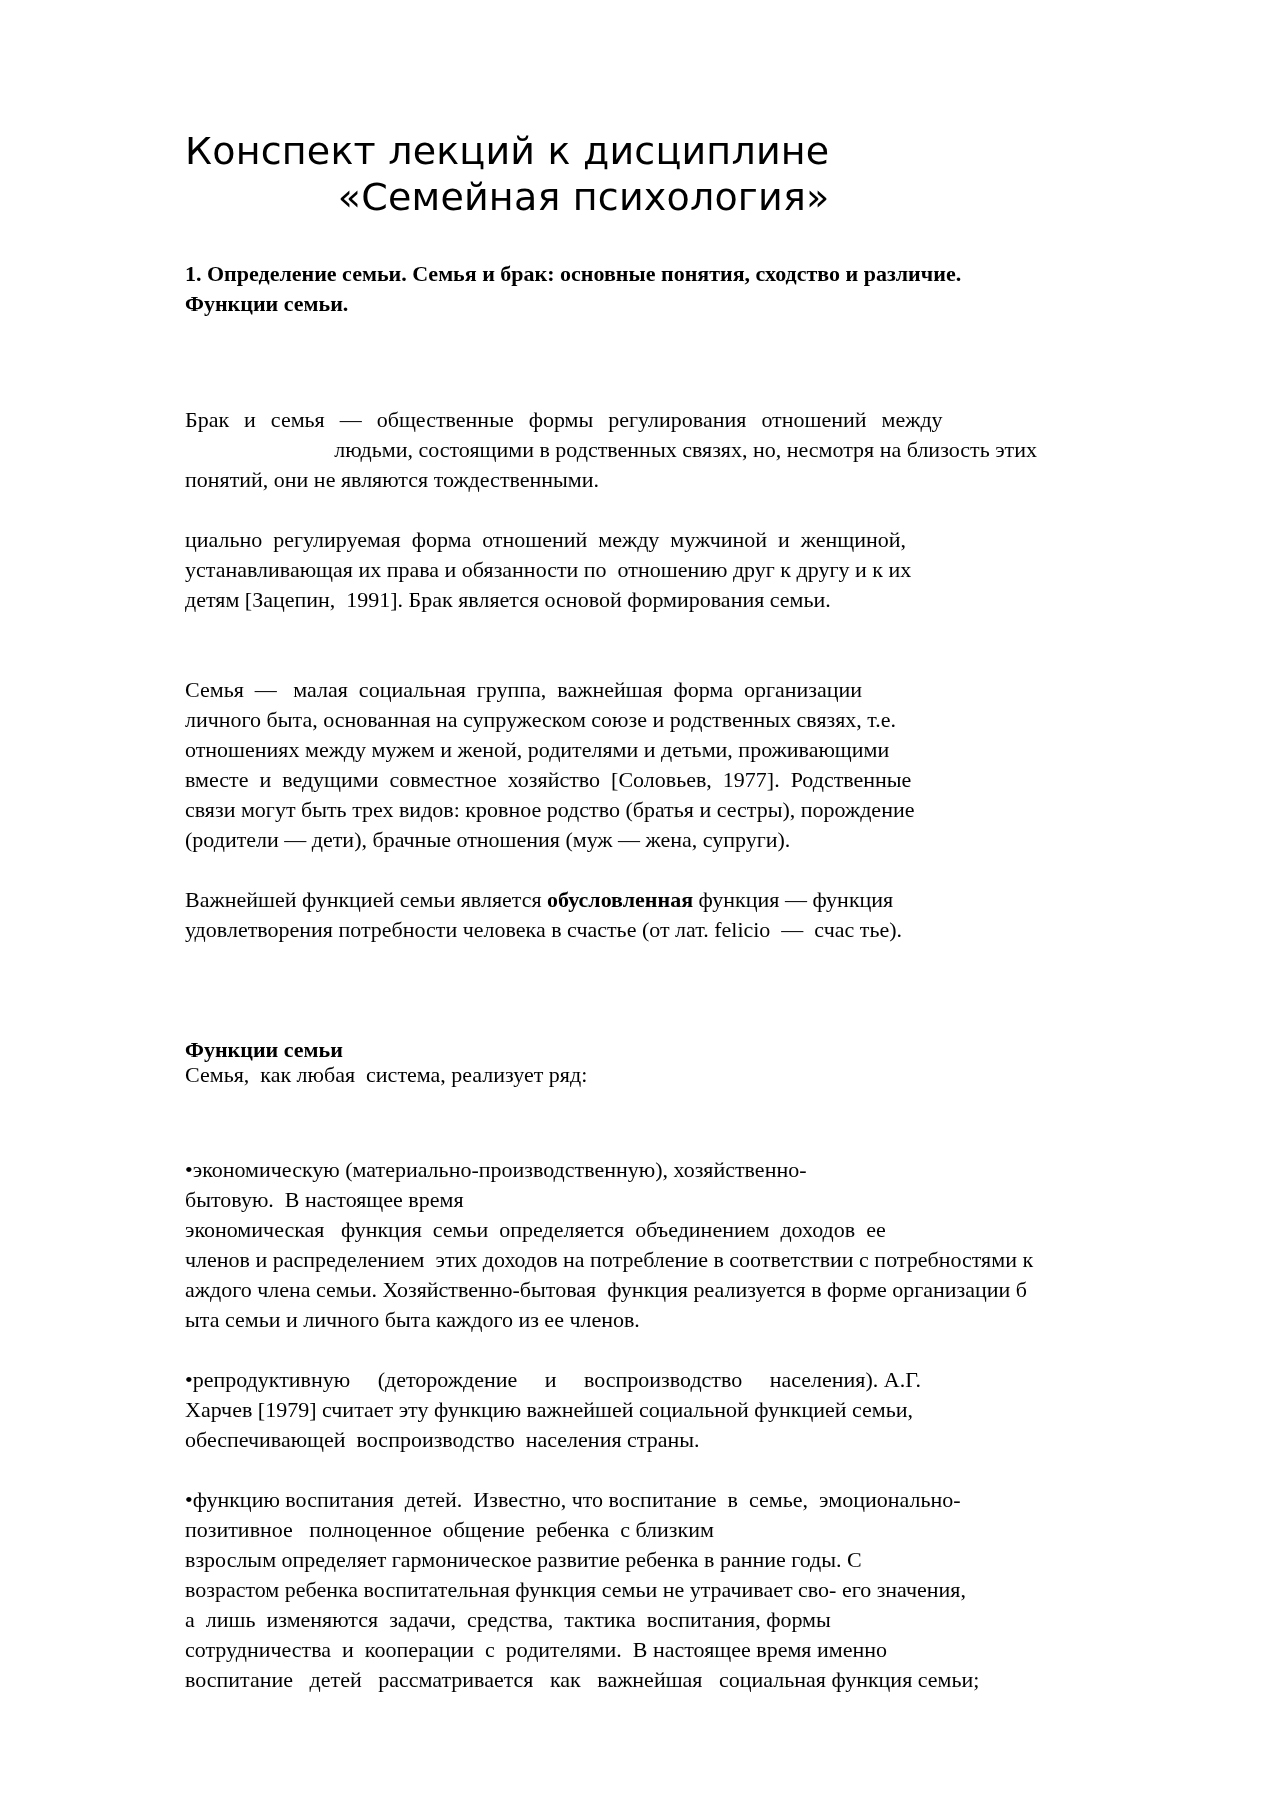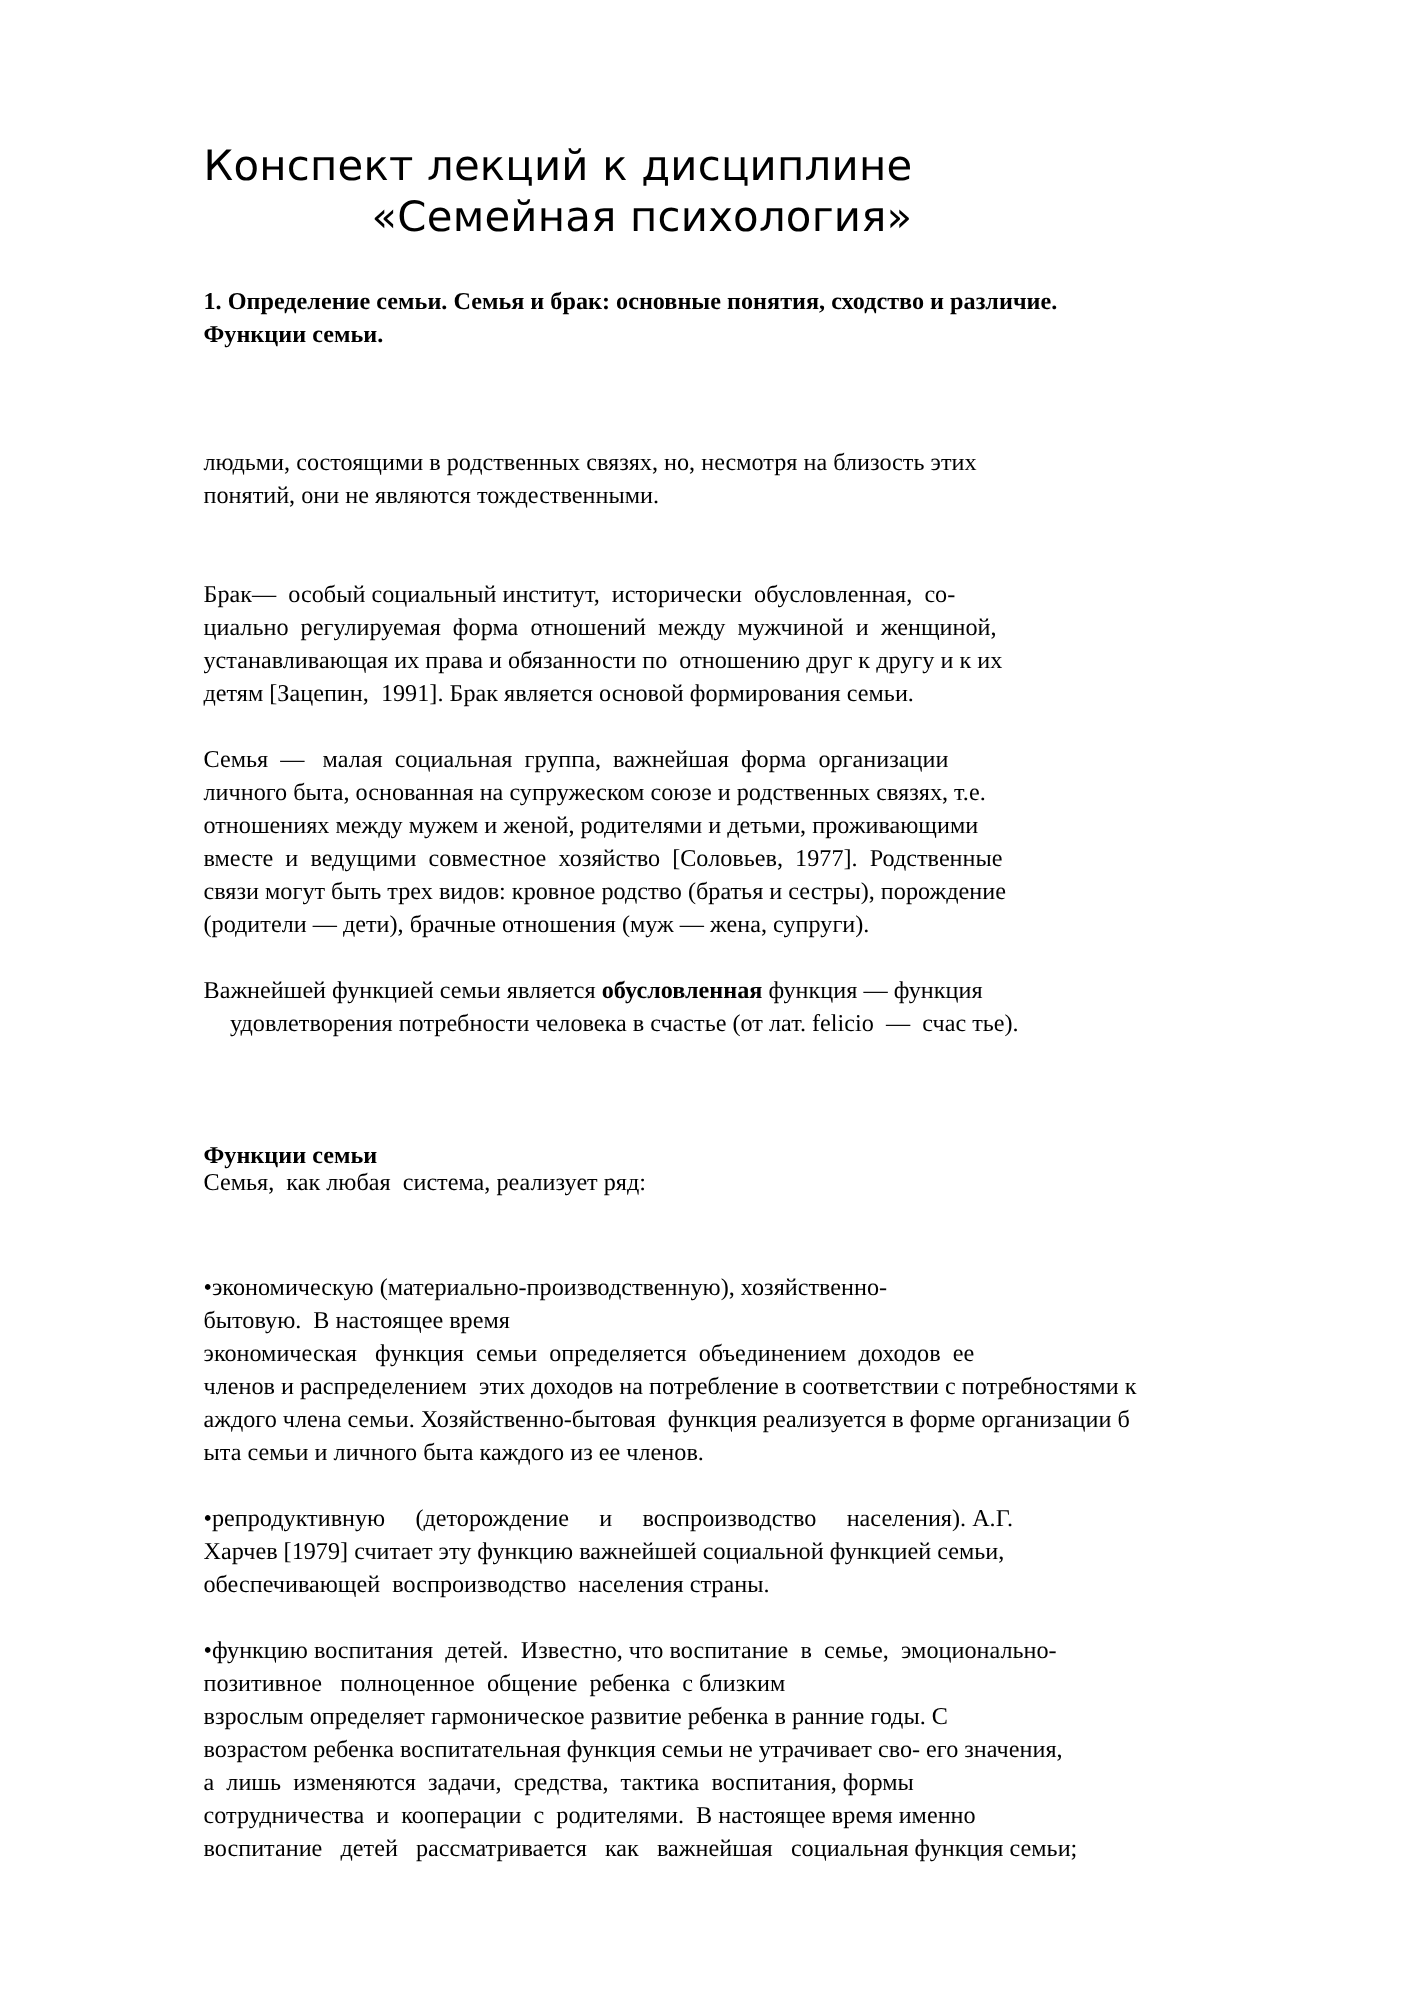--- a/index.html
+++ b/index.html
@@ -77,43 +77,43 @@
     <span>Конспект лекций к дисциплине</span>
     <span>«Семейная психология»</span>
   </h1>
 
   <h2 class="section-heading">
     <span>1.  Определение семьи. Семья и брак: основные понятия, сходство и различие.</span>
     <span>Функции семьи.</span>
   </h2>
 
   <p class="para" style="top:405px;">
+    <span class="line" style="width: 852px; word-spacing: 2px; white-space: pre;">Брак  и  семья  —  общественные  формы  регулирования  отношений  между</span>
     <span class="line" style="white-space: pre; text-align: right;">людьми, состоящими в родственных связях, но, несмотря на близость этих</span>
     <span class="line" style="white-space: pre;">понятий, они не являются тождественными.</span>
   </p>
 
   <p class="para" style="top:525px;">
-    <span class="line" style="white-space: pre;">Брак—  особый социальный институт,  исторически  обусловленная,  со-</span>
     <span class="line" style="white-space: pre;">циально  регулируемая  форма  отношений  между  мужчиной  и  женщиной,</span>
     <span class="line" style="white-space: pre;">устанавливающая их права и обязанности по  отношению друг к другу и к их</span>
     <span class="line" style="white-space: pre;">детям [Зацепин,  1991]. Брак является основой формирования семьи.</span>
   </p>
 
   <p class="para" style="top:675px;">
     <span class="line" style="white-space: pre;">Семья  —   малая  социальная  группа,  важнейшая  форма  организации</span>
     <span class="line" style="white-space: pre;">личного быта, основанная на супружеском союзе и родственных связях, т.е.</span>
     <span class="line" style="white-space: pre;">отношениях между мужем и женой, родителями и детьми, проживающими</span>
     <span class="line" style="white-space: pre;">вместе  и  ведущими  совместное  хозяйство  [Соловьев,  1977].  Родственные</span>
     <span class="line" style="white-space: pre;">связи могут быть трех видов: кровное родство (братья и сестры), порождение</span>
     <span class="line" style="white-space: pre;">(родители — дети), брачные отношения (муж — жена, супруги).</span>
   </p>
 
   <p class="para" style="top:885px;">
     <span class="line" style="white-space: pre;"><span style="white-space: pre;">Важнейшей функцией семьи является </span><b style="white-space: pre;">обусловленная</b><span style="white-space: pre;"> функция — функция</span></span>
-    <span class="line" style="white-space: pre; margin-left: 24px;">удовлетворения потребности человека в счастье (от лат. felicio  —  счас тье).</span>
+    <span class="line" style="white-space: pre;">удовлетворения потребности человека в счастье (от лат. felicio  —  счас тье).</span>
   </p>
 
   <h3 class="subheading" style="top:1035px;">Функции семьи</h3>
 
   <p class="para" style="top:1060px;">
     <span class="line" style="white-space: pre;">Семья,  как любая  система, реализует ряд:</span>
   </p>
 
   <p class="para" style="top:1155px;">
     <span class="line" style="white-space: pre;">•экономическую (материально-производственную), хозяйственно-</span>

